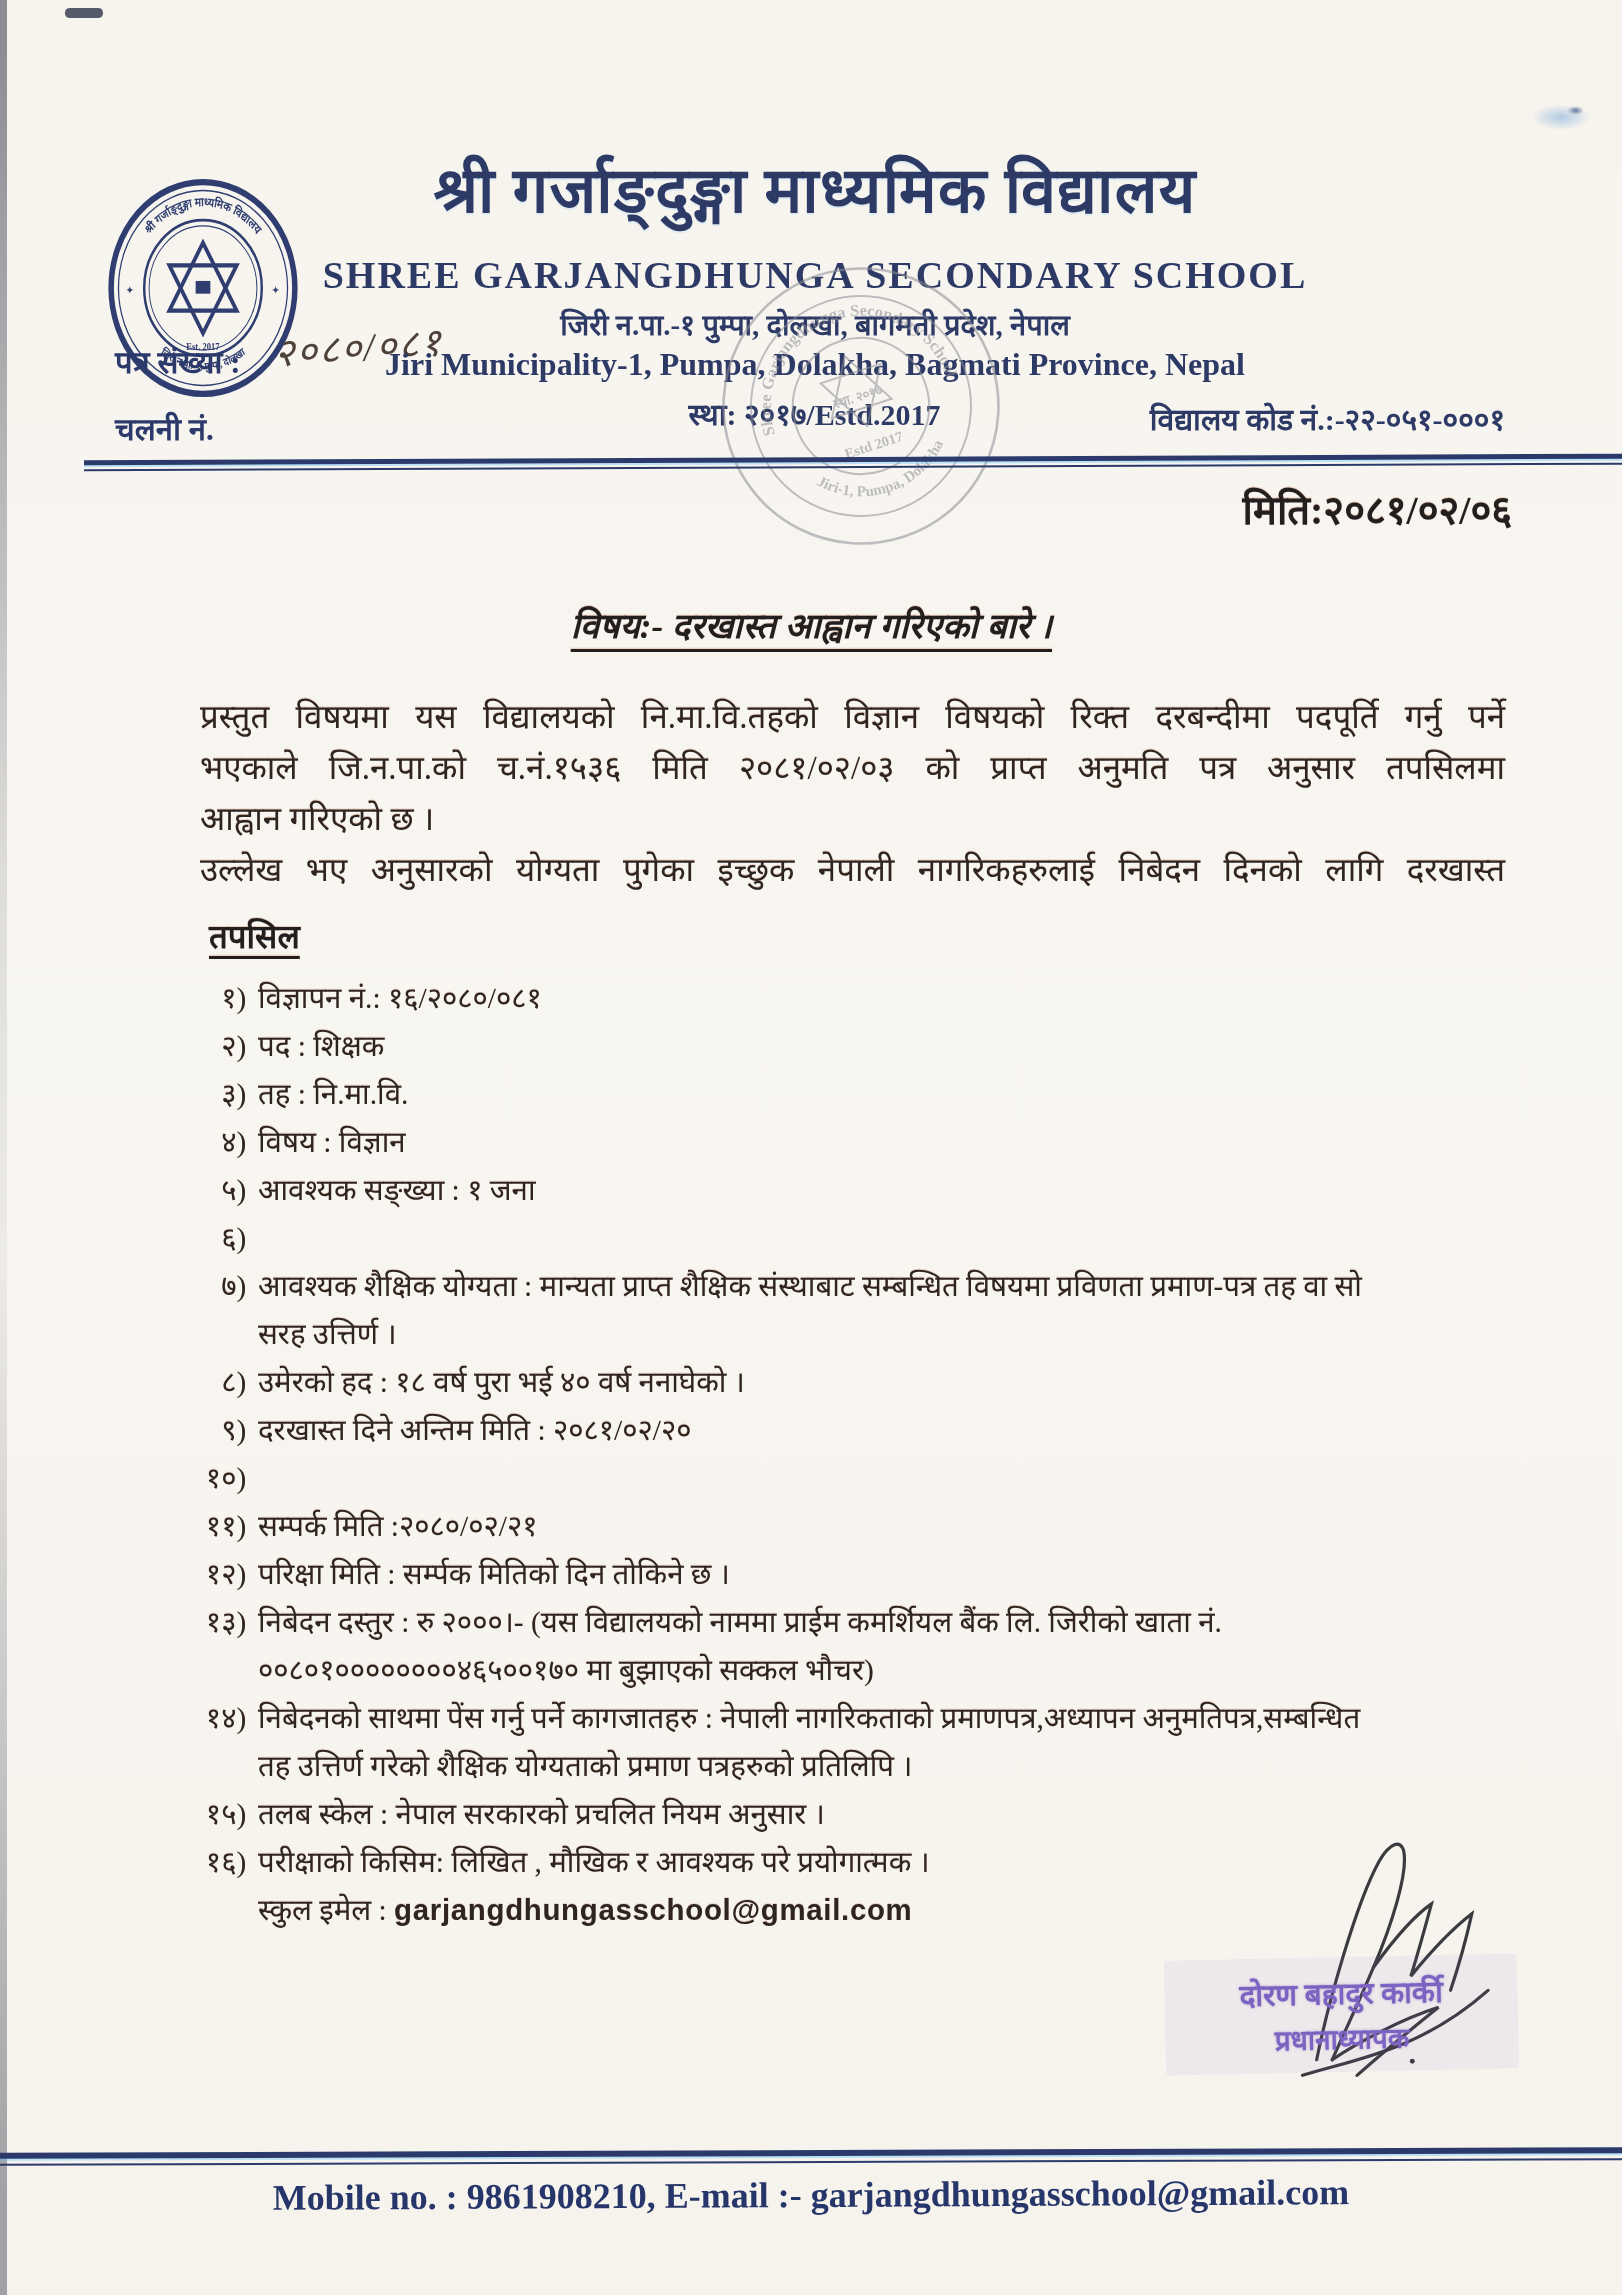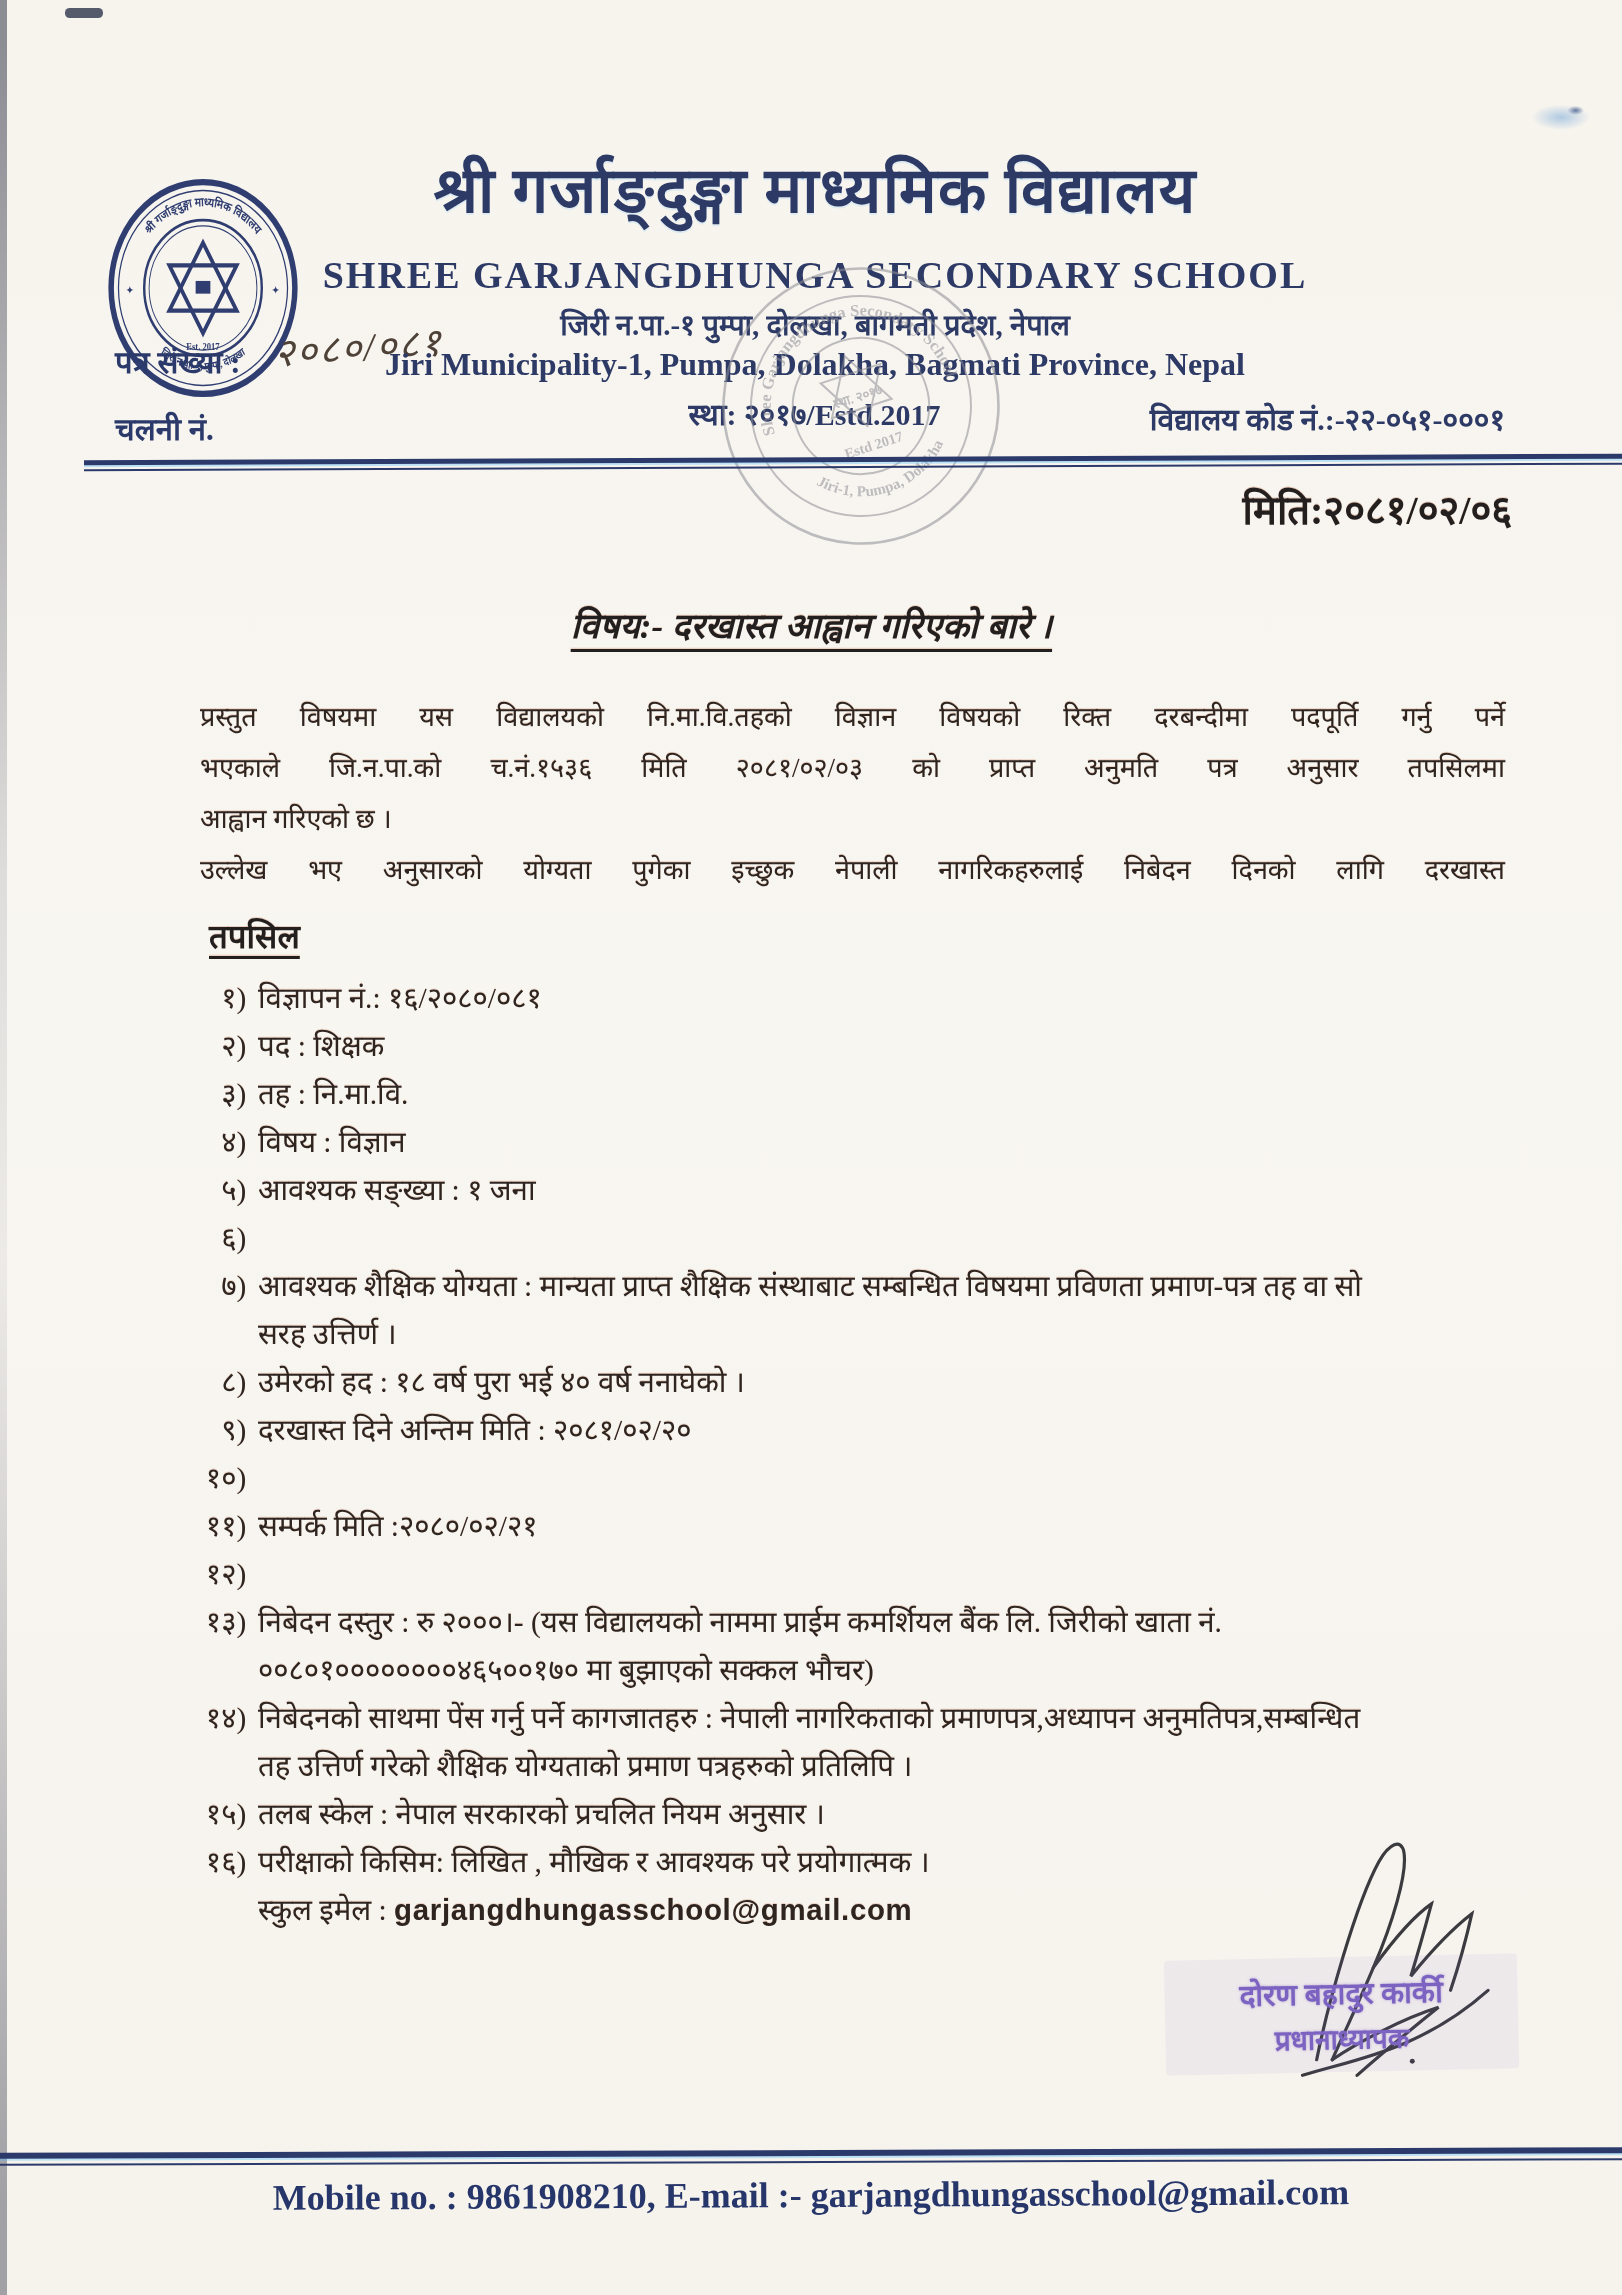--- a/index.html
+++ b/index.html
@@ -51,21 +51,21 @@
   .rule{position:absolute;left:84px;width:1539px;background:var(--navy);transform:rotate(-0.25deg);}
   .rule-a1{top:457px;height:5.2px;box-shadow:0 2px 0 rgba(80,190,255,.35);}
   .rule-a2{top:466px;height:2px;}
   .date{position:absolute;right:111px;top:481px;font-size:40px;font-weight:bold;color:#241f1f;white-space:nowrap;
     text-shadow:0 -1.3px 0 rgba(185,75,25,.25);}
   
   .subject{position:absolute;left:16.4px;top:601px;width:1590px;text-align:center;
     font-size:35px;font-weight:bold;font-style:italic;color:#241f1f;
     text-shadow:0 -1.3px 0 rgba(185,75,25,.22);}
   .subject span{text-decoration:underline;text-decoration-thickness:2.6px;text-underline-offset:10.5px;}
-  .para{position:absolute;left:200px;top:692px;width:1305px;font-size:27px;color:var(--ink);
+  .para{position:absolute;left:200px;top:692px;width:1305px;font-size:33px;color:var(--ink);
     text-shadow:0 -1.3px 0 rgba(185,75,25,.22);}
   .pline{line-height:51px;white-space:normal;}
   .pline.j{text-align:justify;text-align-last:justify;}
   .tapasil{position:absolute;left:209px;top:913px;font-size:33px;font-weight:bold;color:#241f1f;
     text-decoration:underline;text-decoration-thickness:2.6px;text-underline-offset:7.9px;
     text-shadow:0 -1.3px 0 rgba(185,75,25,.22);text-align:right;}
   .list{position:absolute;left:196px;top:974px;width:1348px;font-size:29.4px;color:var(--ink);
     text-shadow:0 -1.3px 0 rgba(185,75,25,.20);}
   .item{display:flex;}
   .item .no{width:62px;min-width:62px;text-align:right;padding-right:11.8px;line-height:48px;white-space:nowrap;}
@@ -211,20 +211,21 @@
       </div>
     <div class="item">
         <span class="no">१०)</span>
       </div>
     <div class="item">
         <span class="no">११)</span>
         <span class="tx">सम्पर्क मिति :२०८०/०२/२१</span>
       </div>
     <div class="item">
         <span class="no">१२)</span>
+        <span class="tx">परिक्षा मिति : सर्म्पक मितिको दिन तोकिने छ ।</span>
       </div>
     <div class="item">
         <span class="no">१३)</span>
         <span class="tx">निबेदन दस्तुर : रु २०००।- (यस विद्यालयको नाममा प्राईम कमर्शियल बैंक लि. जिरीको खाता नं.</span>
       </div>
     <div class="indent">००८०१००००००००४६५००१७० मा बुझाएको सक्कल भौचर)</div>
     <div class="item">
         <span class="no">१४)</span>
         <span class="tx">निबेदनको साथमा पेंस गर्नु पर्ने कागजातहरु : नेपाली नागरिकताको प्रमाणपत्र,अध्यापन अनुमतिपत्र,सम्बन्धित</span>
       </div>

